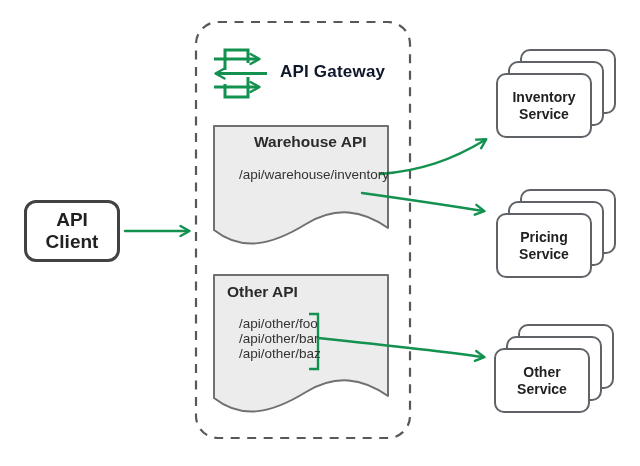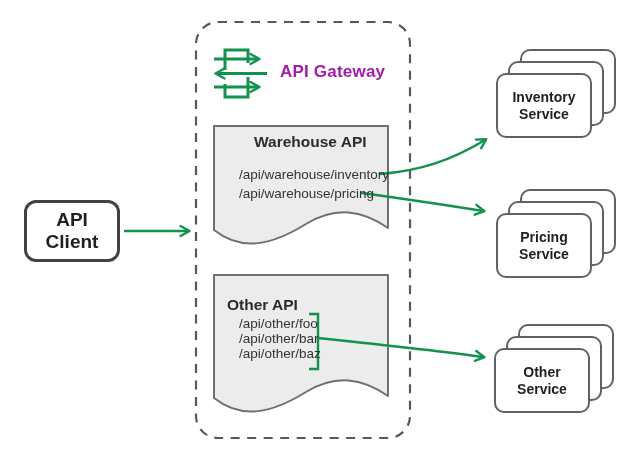--- a/index.html
+++ b/index.html
@@ -9,21 +9,21 @@
   html,body{margin:0;padding:0;background:#fff;}
   .stage{position:relative;width:640px;height:466px;background:#fff;overflow:hidden;
          font-family:"Liberation Sans",sans-serif;color:var(--text-dark);}
   svg.layer{position:absolute;left:0;top:0;}
   .dashed{fill:none;stroke:var(--dash-gray);stroke-width:2.2;stroke-dasharray:9 7.5;}
   .doc{fill:var(--doc-fill);stroke:var(--doc-stroke);stroke-width:2;stroke-linejoin:round;}
   .wire{fill:none;stroke:var(--accent-green);stroke-width:2.4;stroke-linecap:round;}
   .icon-stroke{fill:none;stroke:var(--accent-green);stroke-width:3;}
   .bracket{fill:none;stroke:var(--accent-green);stroke-width:2.4;stroke-linejoin:miter;}
   .label{position:absolute;white-space:nowrap;}
-  .gw-title{left:280px;top:62px;font-size:17px;font-weight:600;color:#a21caf;letter-spacing:.2px;}
+  .gw-title{left:280px;top:62px;font-size:17px;font-weight:600;color:#0f172a;letter-spacing:.2px;}
   .doc-title{font-size:15.5px;font-weight:700;color:#2b2b2b;}
   .route{font-size:13.5px;color:#333;margin-left:12px;}
   .client-box{position:absolute;left:24px;top:200px;width:96px;height:62px;box-sizing:border-box;
     border:3px solid var(--client-stroke);border-radius:12px;background:#fff;
     display:flex;align-items:center;justify-content:center;text-align:center;
     font-size:19px;font-weight:700;line-height:1.15;}
   .stack{position:absolute;width:122px;height:91px;}
   .card{position:absolute;width:96px;height:65px;box-sizing:border-box;background:#fff;
     border:2.5px solid var(--card-stroke);border-radius:10px;}
   .card.front{display:flex;align-items:center;justify-content:center;text-align:center;
@@ -63,23 +63,22 @@
     <path class="wire" d="M318,338 C375,344 440,351 483,357" marker-end="url(#ah)"></path>
   </svg>
 
   <div class="client-box prewrap">API
 Client</div>
 
   <div class="label gw-title">API Gateway</div>
 
   <div class="label doc-title" style="left:227px;top:133px;margin-left:27px;">Warehouse API</div>
   <div class="label route" style="left:227px;top:167px;">/api/warehouse/inventory</div>
-  <div class="label route" style="left:227px;top:186px;">/api/warehouse/pricing</div>
 
-  <div class="label doc-title" style="left:227px;top:296px;">Other API</div>
+  <div class="label doc-title" style="left:227px;top:283px;">Other API</div>
   <div class="label route" style="left:227px;top:316px;">/api/other/foo</div>
   <div class="label route" style="left:227px;top:346px;">/api/other/baz</div>
   <div class="label route" style="left:227px;top:331px;">/api/other/bar</div>
 
   <div class="stack" style="left:496px;top:49px;">
     <div class="card" style="left:24px;top:0;"></div>
     <div class="card" style="left:12px;top:12px;"></div>
     <div class="card front prewrap" style="left:0;top:24px;">Inventory
 Service</div>
   </div>

